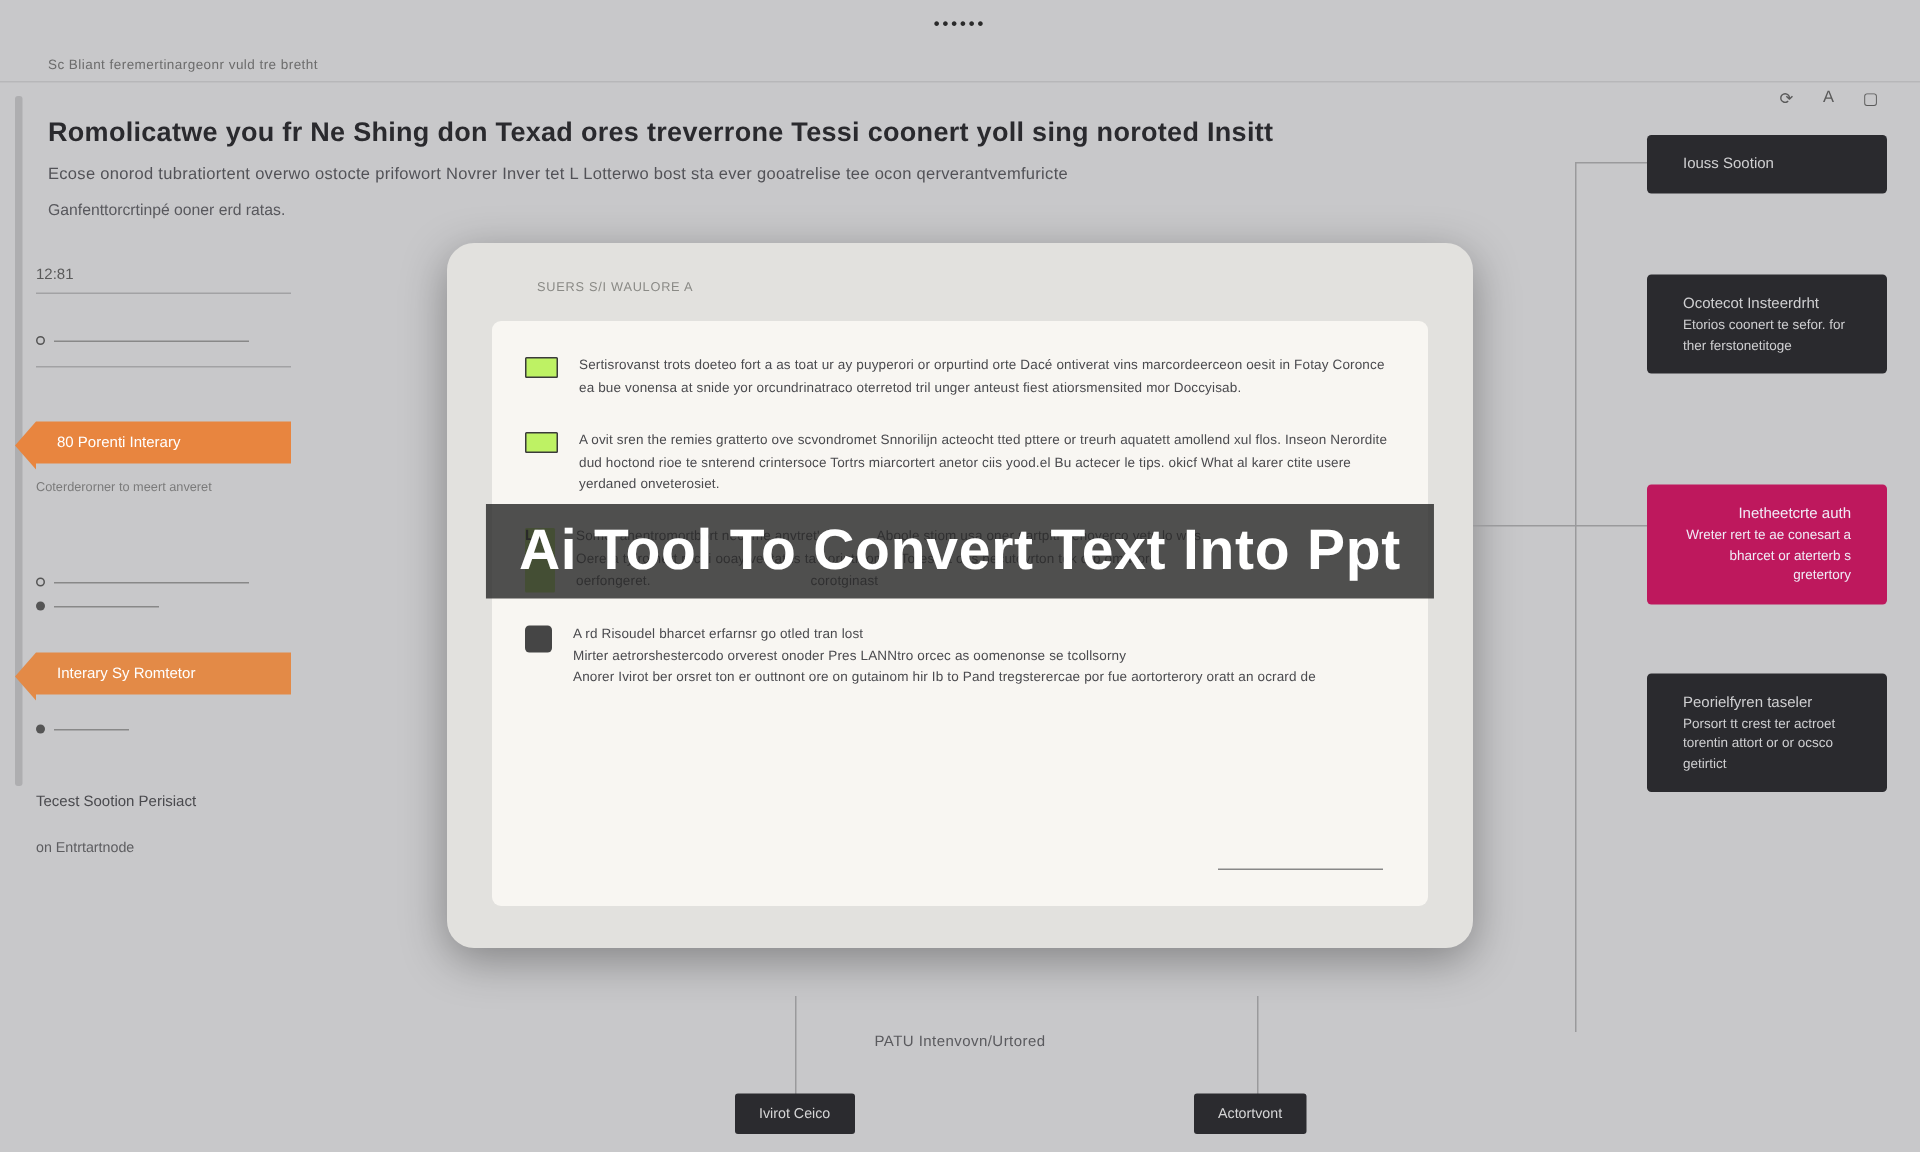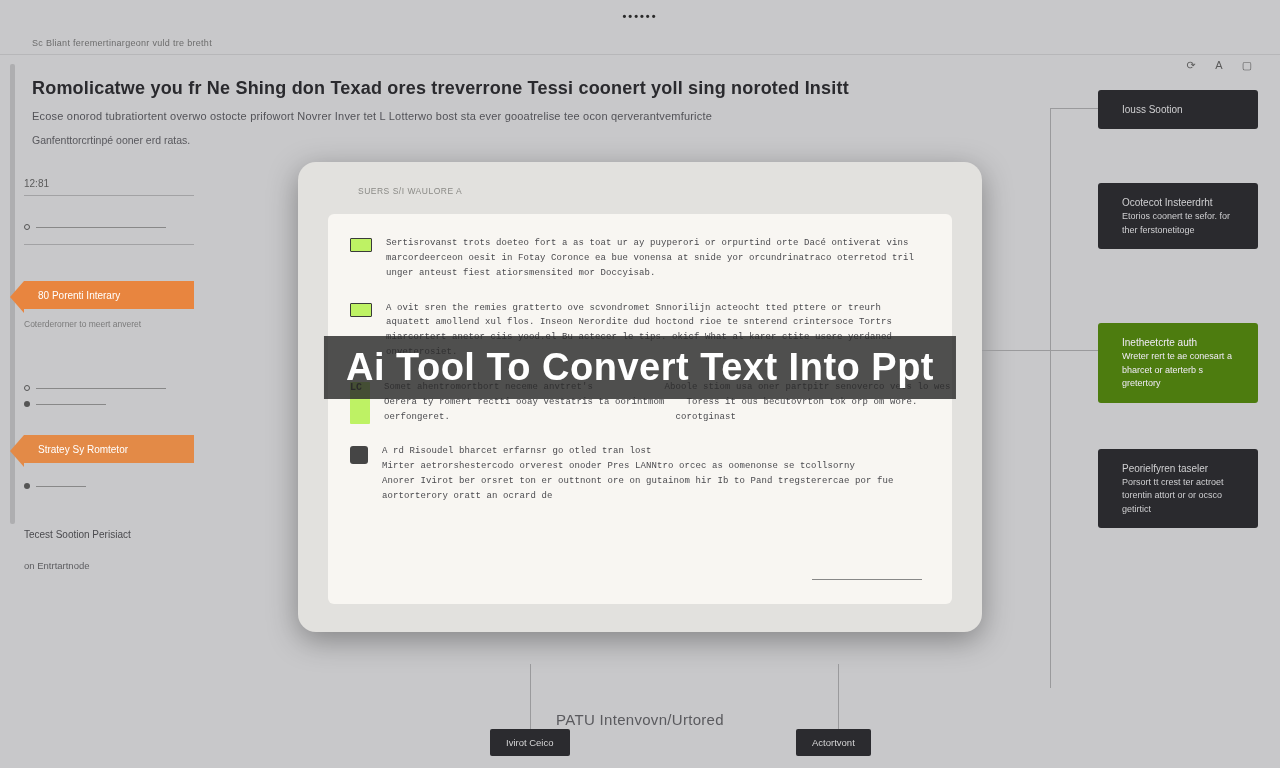--- a/index.html
+++ b/index.html
@@ -184,21 +184,20 @@
   margin-bottom: 18px;
   margin-left: 30px;
 }
 .tablet-screen {
   background: #f8f6f2;
   border-radius: 6px;
   height: 390px;
   padding: 22px 26px 10px 22px;
   overflow: hidden;
   position: relative;
-  font-family: Liberation Mono, monospace;
 }
 .section {
   display: flex;
   gap: 14px;
   margin-bottom: 20px;
 }
 .section-icon {
   width: 22px;
   height: 14px;
   border: 1.5px solid #3a3a3a;
@@ -261,44 +260,45 @@
   color: #cfcfd1;
   border-radius: 3px;
   padding: 12px 24px;
   font-size: 9px;
   line-height: 1.5;
   margin-bottom: 24px;
   width: 160px;
   margin-left: auto;
 }
 .right-card.purple {
-  background: #4d7c0f;
+  background: #be185d;
   color: #f0ebf7;
+  text-align: right;
 }
 .right-card-title {
   font-size: 10px;
   font-weight: 500;
   display: block;
 }
 .connector-h {
   position: absolute;
   height: 1px;
   background: #9a9a9c;
 }
 .connector-v {
   position: absolute;
   width: 1px;
   background: #9a9a9c;
 }
 .bottom-center-label {
   position: absolute;
-  bottom: 40px;
+  bottom: 68px;
   left: 50%;
   transform: translateX(-50%);
-  font-size: 15px;
+  font-size: 10px;
   color: #5a5a5e;
   letter-spacing: 0.3px;
 }
 .bottom-chip {
   position: absolute;
   background: #2b2b2f;
   color: #d5d5d6;
   font-size: 9.5px;
   padding: 8px 16px;
   border-radius: 2px;
@@ -348,21 +348,21 @@
     <span class="left-line"></span>
   </div>
   <div style="height:6px"></div>
   <div class="left-dot-line">
     <span class="left-dot"></span>
     <span class="left-line" style="flex-basis:70px"></span>
   </div>
   <div style="height:24px"></div>
 
   <div class="left-arrow-tag orange2">
-    <span>Stratey Sy Romtetor</span>
+    <span>Interary Sy Romtetor</span>
   </div>
   <div style="height:10px"></div>
   <div class="left-dot-line">
     <span class="left-dot"></span>
     <span class="left-line" style="flex-basis:50px"></span>
   </div>
 
   <div class="left-footer-label">Tecest Sootion Perisiact</div>
   <div class="left-footer-sub">on Entrtartnode</div>
 </div>

